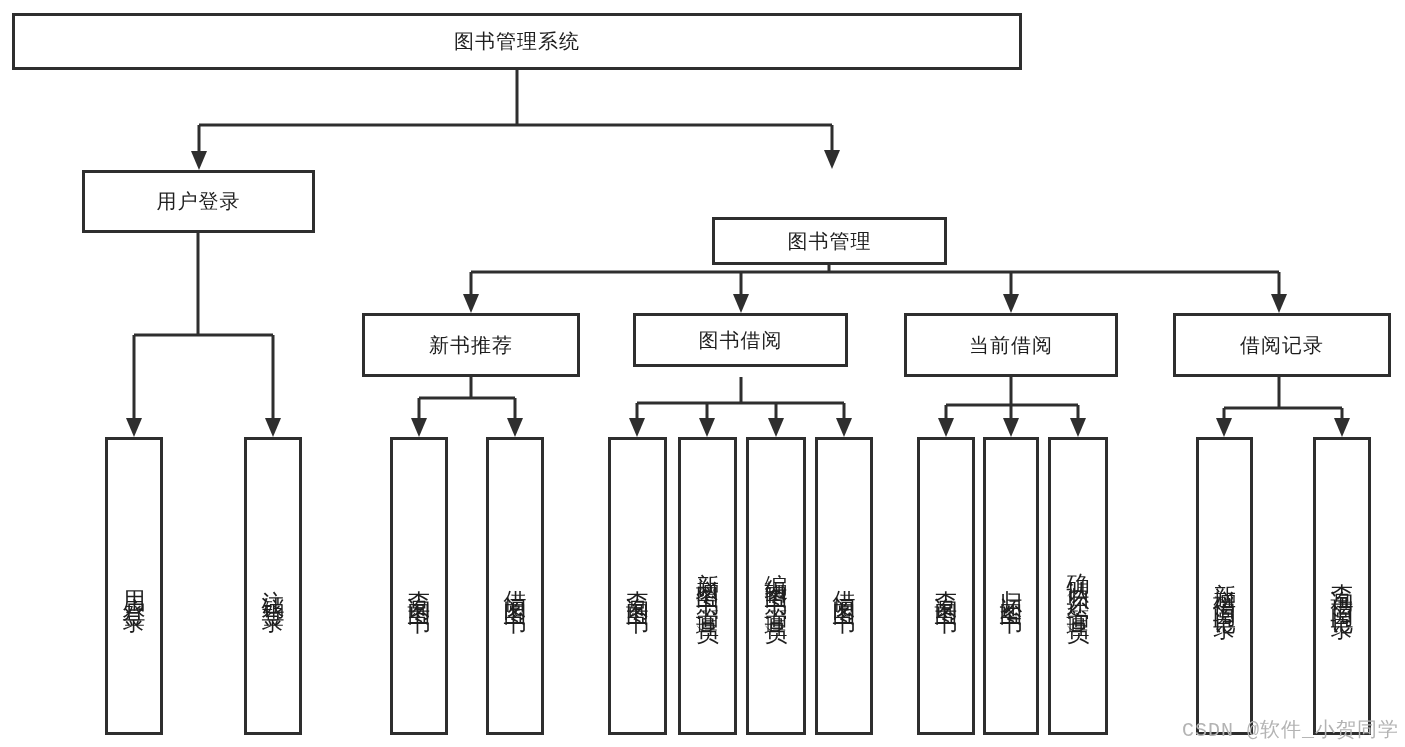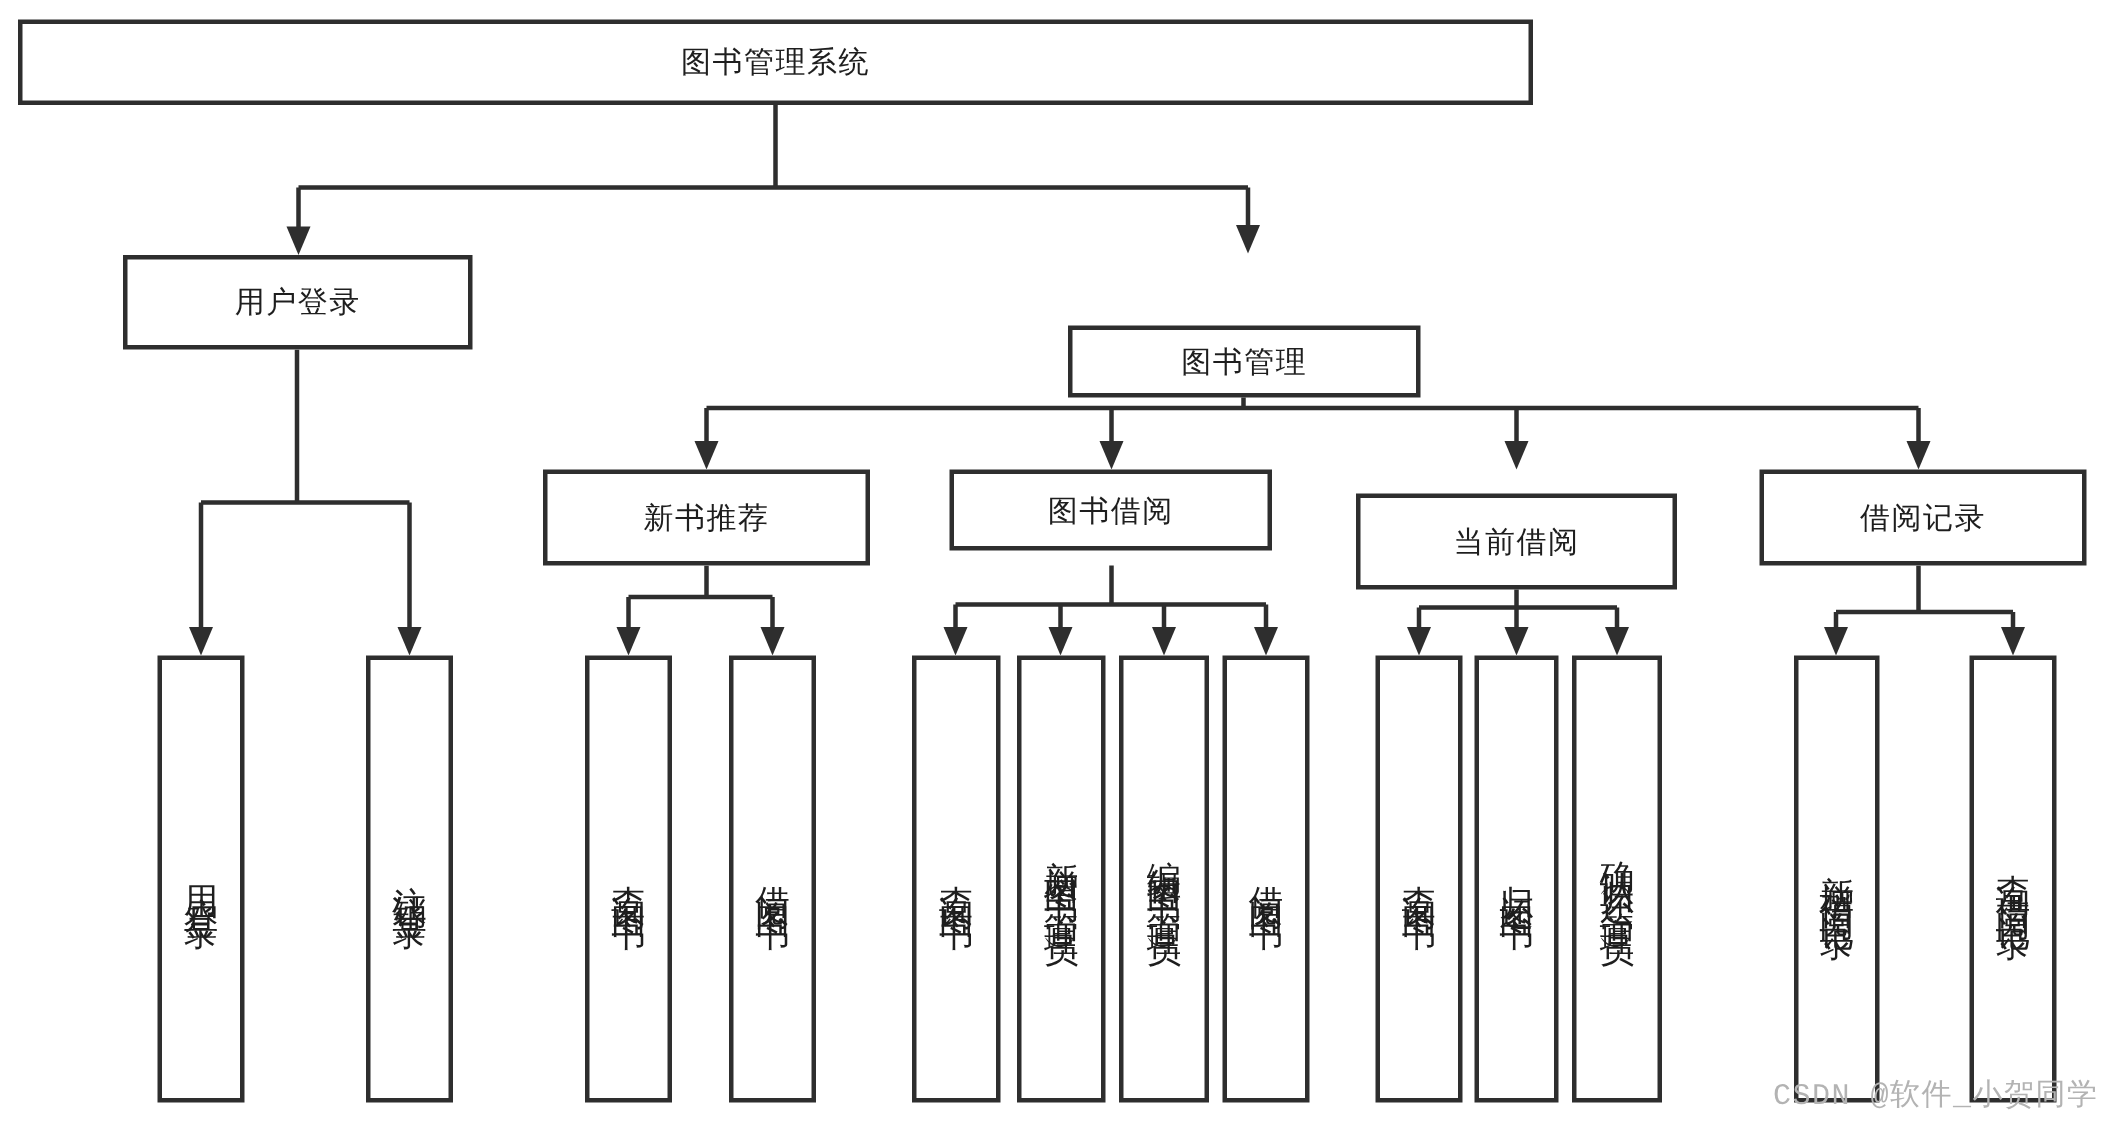--- a/index.html
+++ b/index.html
@@ -119,21 +119,21 @@
   <div class="node hnode" style="left:712px; top:169px; width:235px; height:48px;margin-top:48px;">
     <span>图书管理</span>
   </div>
 
   <div class="node hnode" style="left:362px; top:313px; width:218px; height:64px;">
     <span>新书推荐</span>
   </div>
   <div class="node hnode" style="left:633px; top:313px; width:215px; height:54px;">
     <span>图书借阅</span>
   </div>
-  <div class="node hnode" style="left:904px; top:313px; width:214px; height:64px;margin-top:16px;">
+  <div class="node hnode" style="left:904px; top:313px; width:214px; height:64px;">
     <span>当前借阅</span>
   </div>
   <div class="node hnode" style="left:1173px; top:313px; width:218px; height:64px;">
     <span>借阅记录</span>
   </div>
 
   <div class="node vnode" style="left:105px; width:58px;">
     <span class="vtext">用户登录</span>
   </div>
   <div class="node vnode" style="left:244px; width:58px;">

